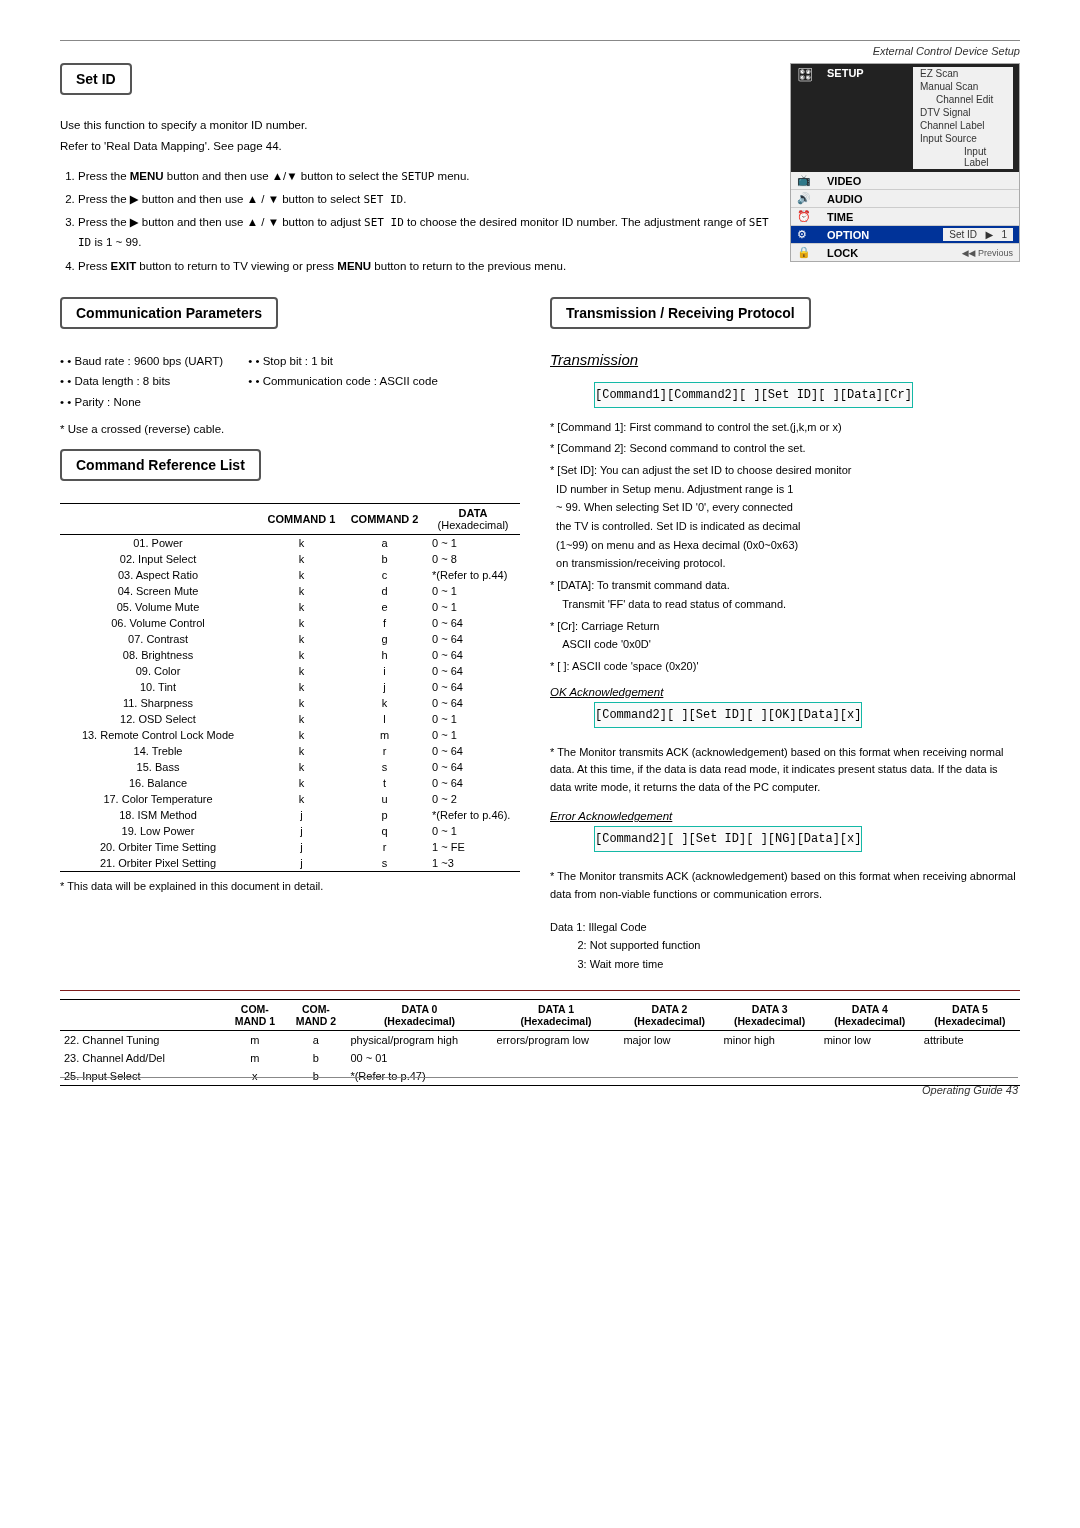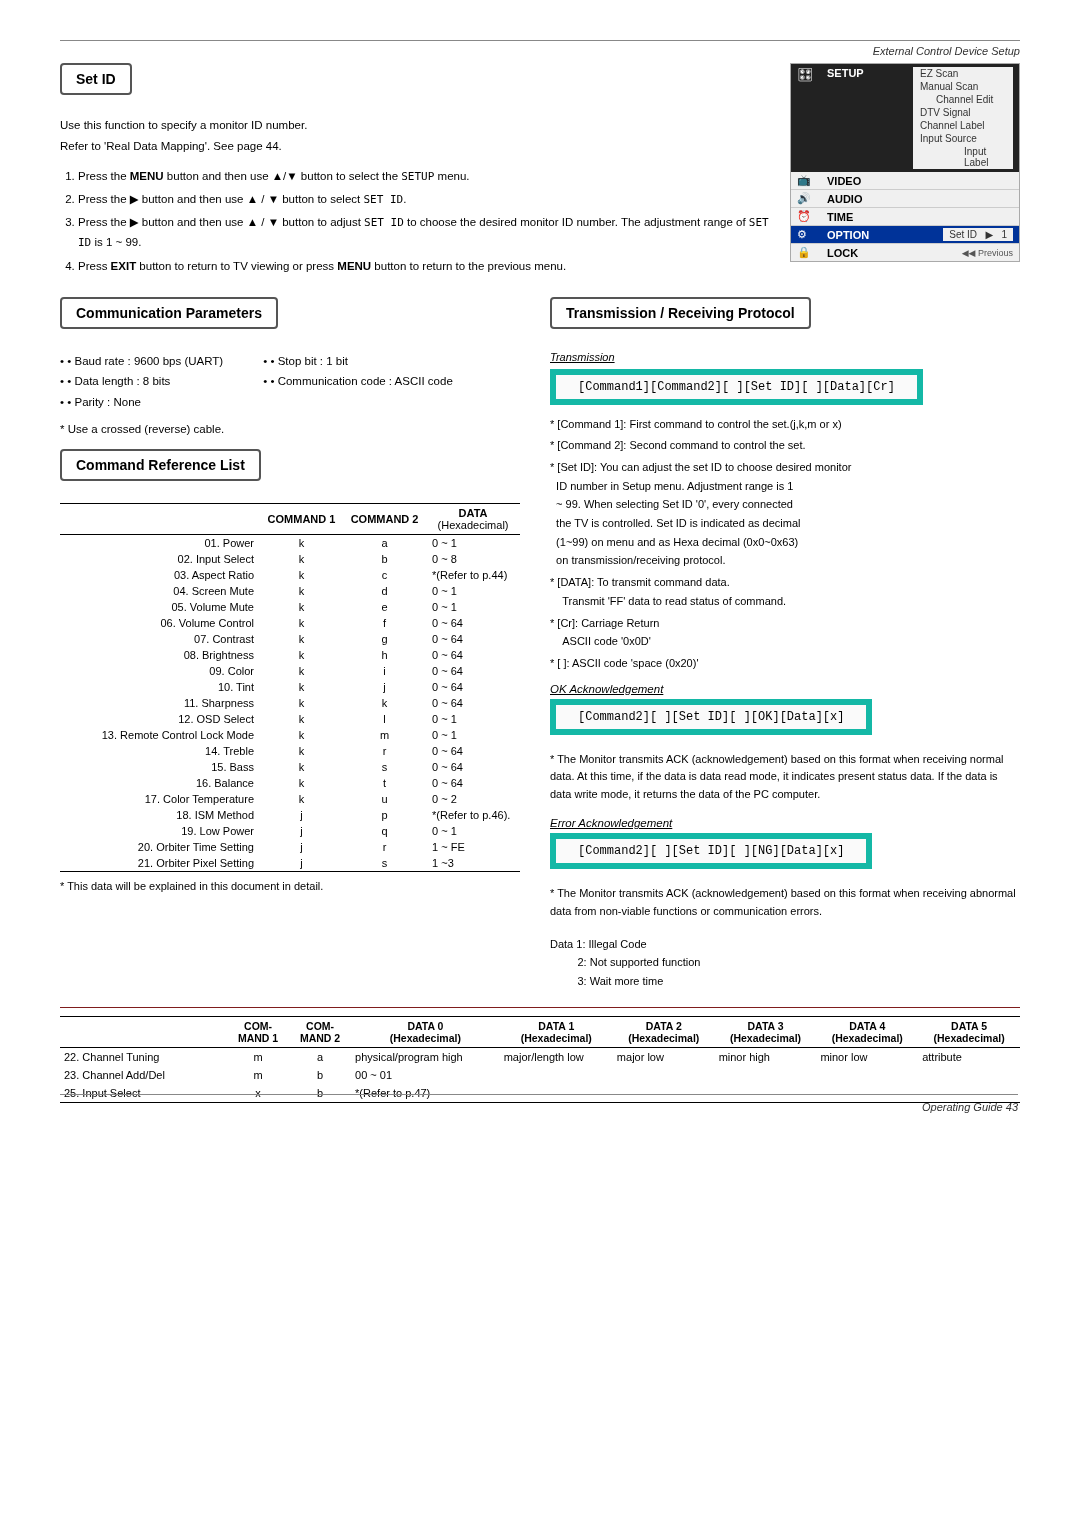--- a/index.html
+++ b/index.html
@@ -84,21 +84,21 @@
     .comm-params ul {
       list-style: none;
       font-size: 11.5px;
       line-height: 1.8;
     }
     .comm-params ul li::before {
       content: "• ";
     }
     .comm-params-grid {
       display: flex;
-      gap: 40px;
+      gap: 25px;
     }
     .crossed-cable {
       font-size: 11.5px;
       margin-top: 10px;
     }
 
     
     .cmd-table {
       width: 100%;
       border-collapse: collapse;
@@ -113,44 +113,45 @@
       font-size: 11px;
     }
     .cmd-table td {
       padding: 2px 6px;
       vertical-align: top;
     }
     .cmd-table tr:last-child td {
       border-bottom: 1px solid #000;
     }
     .cmd-table th:first-child, .cmd-table td:first-child {
-      text-align: right;
+      text-align: center;
       padding-left: 2px;
     }
     .footnote-small {
       font-size: 11px;
       margin-top: 8px;
     }
 
     
     .protocol-section h3 {
       font-style: italic;
-      font-size: 11px;
-      margin-bottom: 6px;
+      font-size: 15px;
+      margin-bottom: 14px;
       font-weight: normal;
       text-decoration: underline;
     }
     .protocol-box {
-      border: 6px solid #14b8a6;
-      padding: 5px 22px;
+      border: 1px solid #14b8a6;
+      padding: 5px 0;
       font-size: 12px;
       margin-bottom: 10px;
       background: #fafafa;
       font-family: 'Courier New', monospace;
       display: inline-block;
+      margin-left: 44px;
     }
     .protocol-notes {
       font-size: 11px;
       line-height: 1.7;
       margin-bottom: 10px;
     }
     .protocol-notes p {
       margin-bottom: 3px;
     }
     .ok-ack-section, .err-ack-section {
@@ -498,21 +499,21 @@
           <th>DATA 4<br>(Hexadecimal)</th>
           <th>DATA 5<br>(Hexadecimal)</th>
         </tr>
       </thead>
       <tbody id="bottom-table-body">
       <tr>
       <td>22. Channel Tuning</td>
       <td style="text-align:center;">m</td>
       <td style="text-align:center;">a</td>
       <td>physical/program high</td>
-      <td>major/length low</td>
+      <td>errors/program low</td>
       <td>major low</td>
       <td>minor high</td>
       <td>minor low</td>
       <td>attribute</td>
     </tr>
           <tr>
       <td>23. Channel Add/Del</td>
       <td style="text-align:center;">m</td>
       <td style="text-align:center;">b</td>
       <td>00 ~ 01</td>

